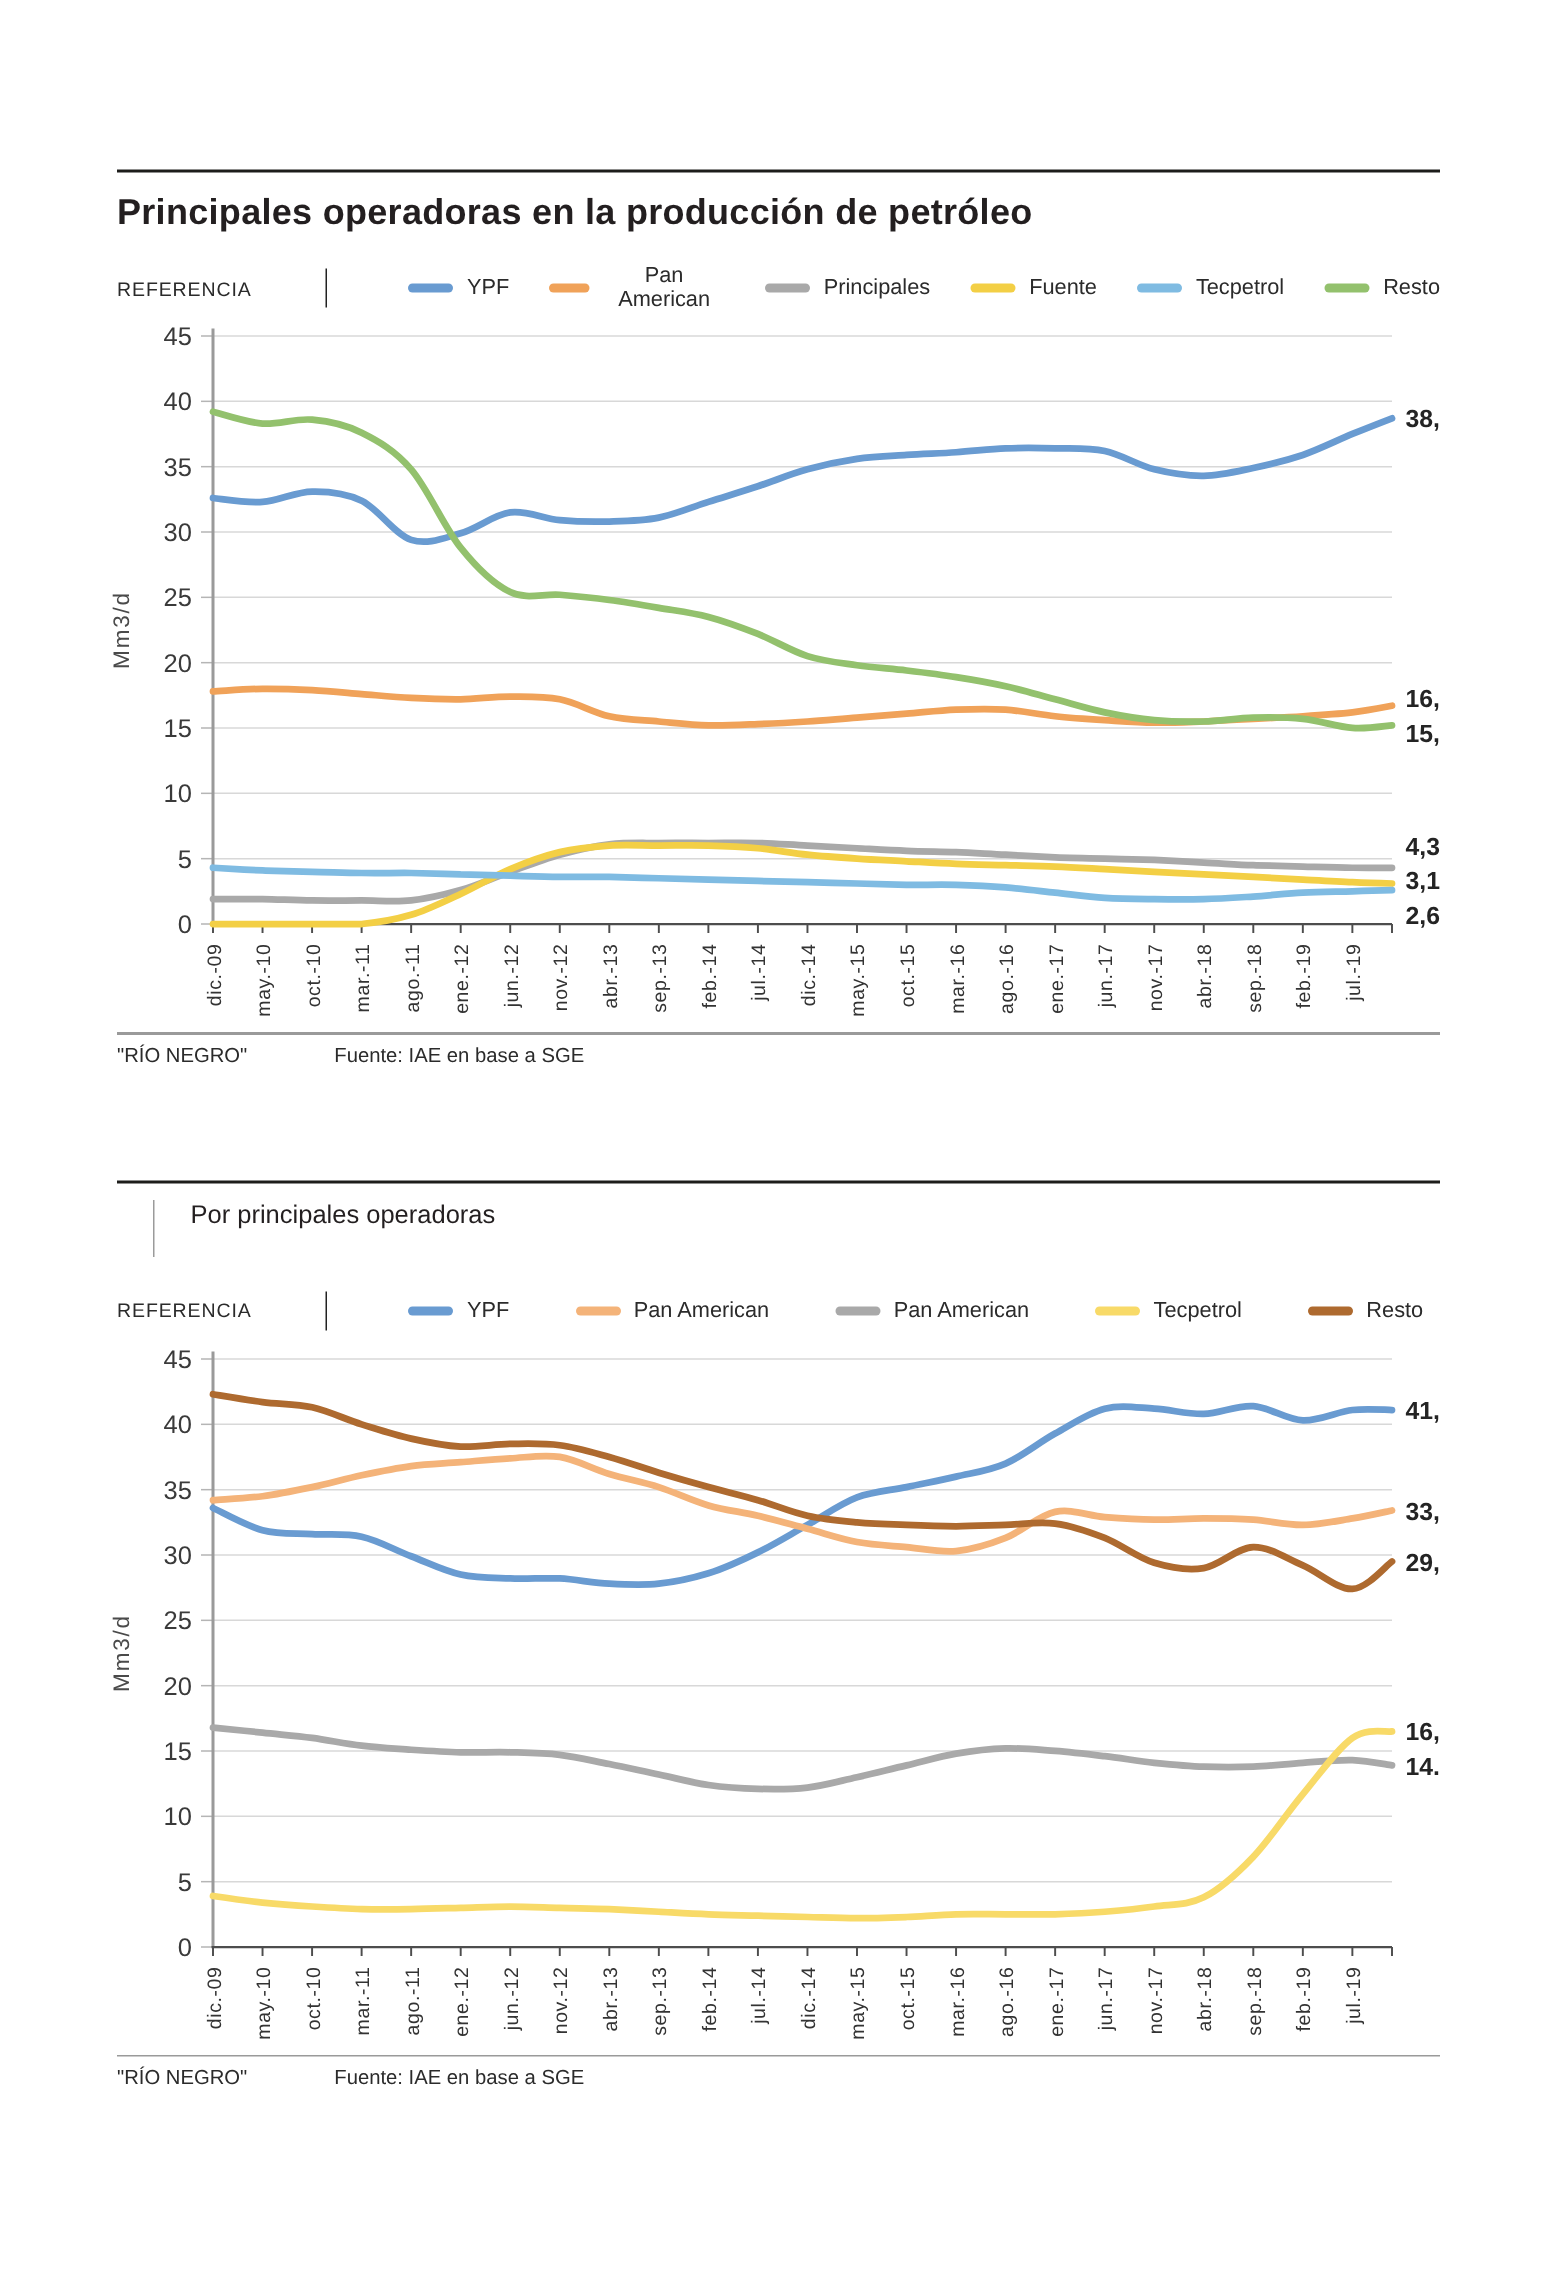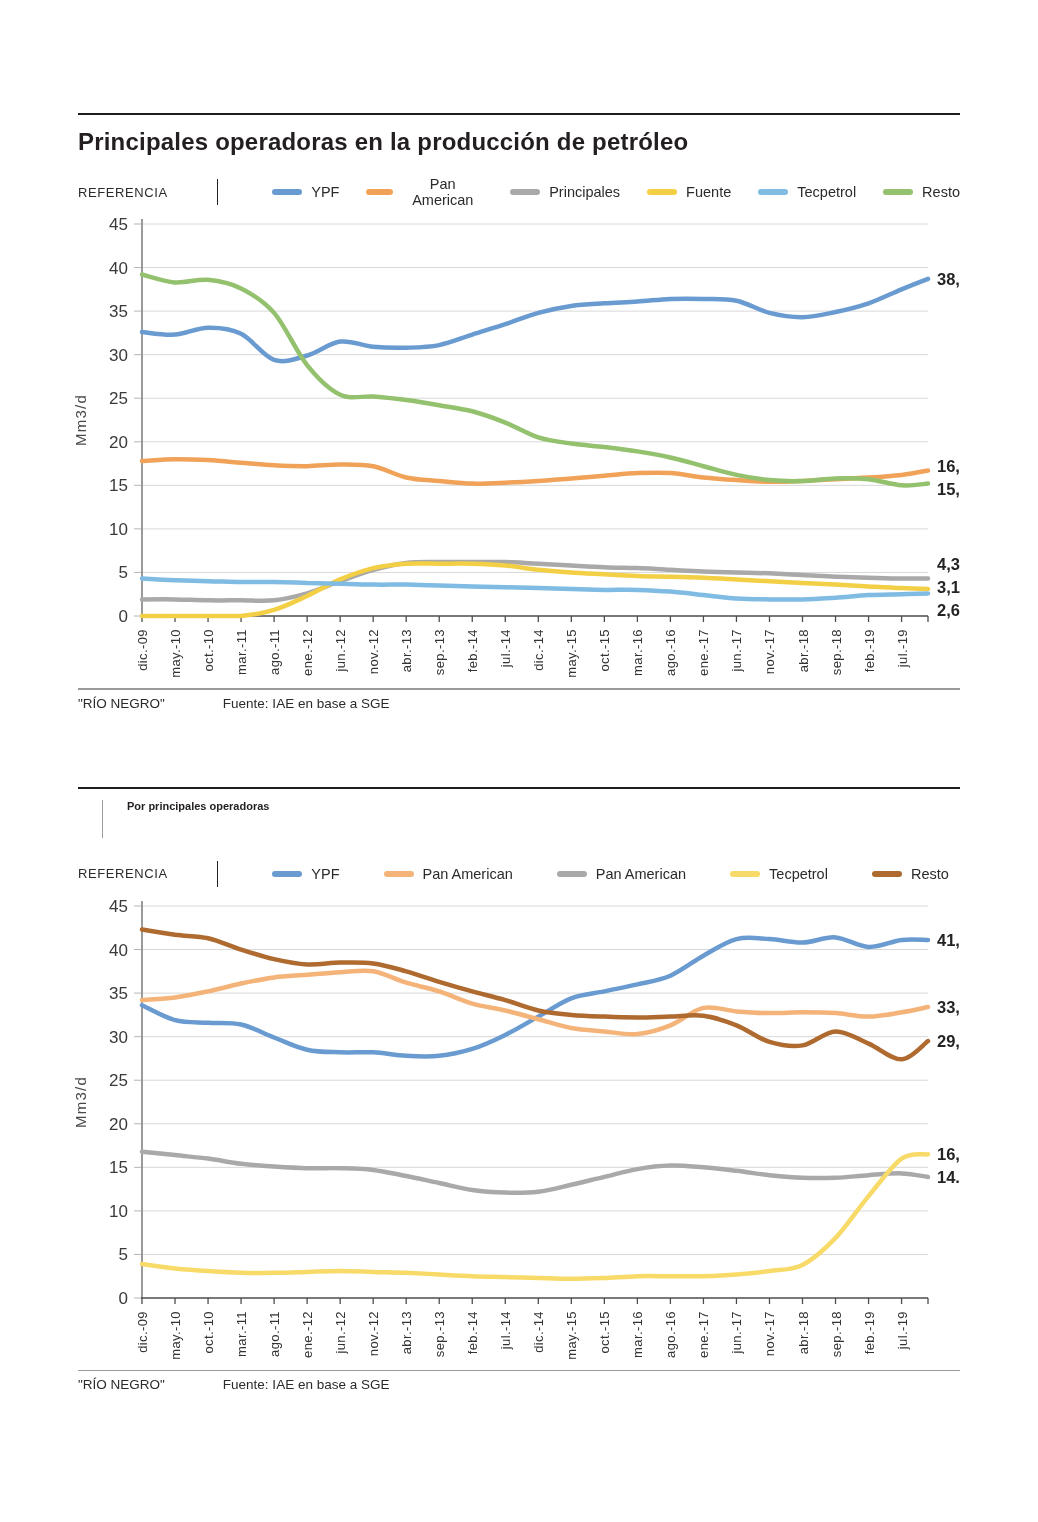--- a/index.html
+++ b/index.html
@@ -10,21 +10,21 @@
     overflow:hidden;position:relative;
   }
   .heavy-rule{height:2px;background:#1d1d1b;}
   .chart-title{
     font-size:24px;font-weight:bold;letter-spacing:.2px;
     margin:13px 0 0 0;color:#231f20;
   }
   .title-row{display:flex;align-items:baseline;margin-top:11px;}
   .title-row .chart-title{margin:0;font-size:27px;}
   .title-divider{width:1px;height:38px;background:#9b9b9b;margin:0 24px;align-self:center;}
-  .chart-subtitle{font-size:11px;font-weight:bold;color:#231f20;}
+  .chart-subtitle{font-size:17px;font-weight:normal;color:#231f20;}
   .legend-row{display:flex;align-items:center;margin-top:22px;height:28px;gap:39px;}
   .legend-title{font-size:13px;color:#2b2b2b;letter-spacing:.6px;white-space:nowrap;}
   .legend-divider{width:1.5px;height:26px;background:#222;margin:0 15px 0 10px;}
   .legend-items{display:flex;align-items:center;}
   .g1 .legend-items{gap:27px;}
   .g2 .legend-items{gap:44px;}
   .legend-item{display:flex;align-items:center;gap:9px;}
   .swatch{width:30px;height:6px;border-radius:3px;display:inline-block;}
   .legend-label{font-size:14.5px;color:#2b2b2b;text-align:center;}
   svg.chart{display:block;margin:8px 0 0 -18px;}

